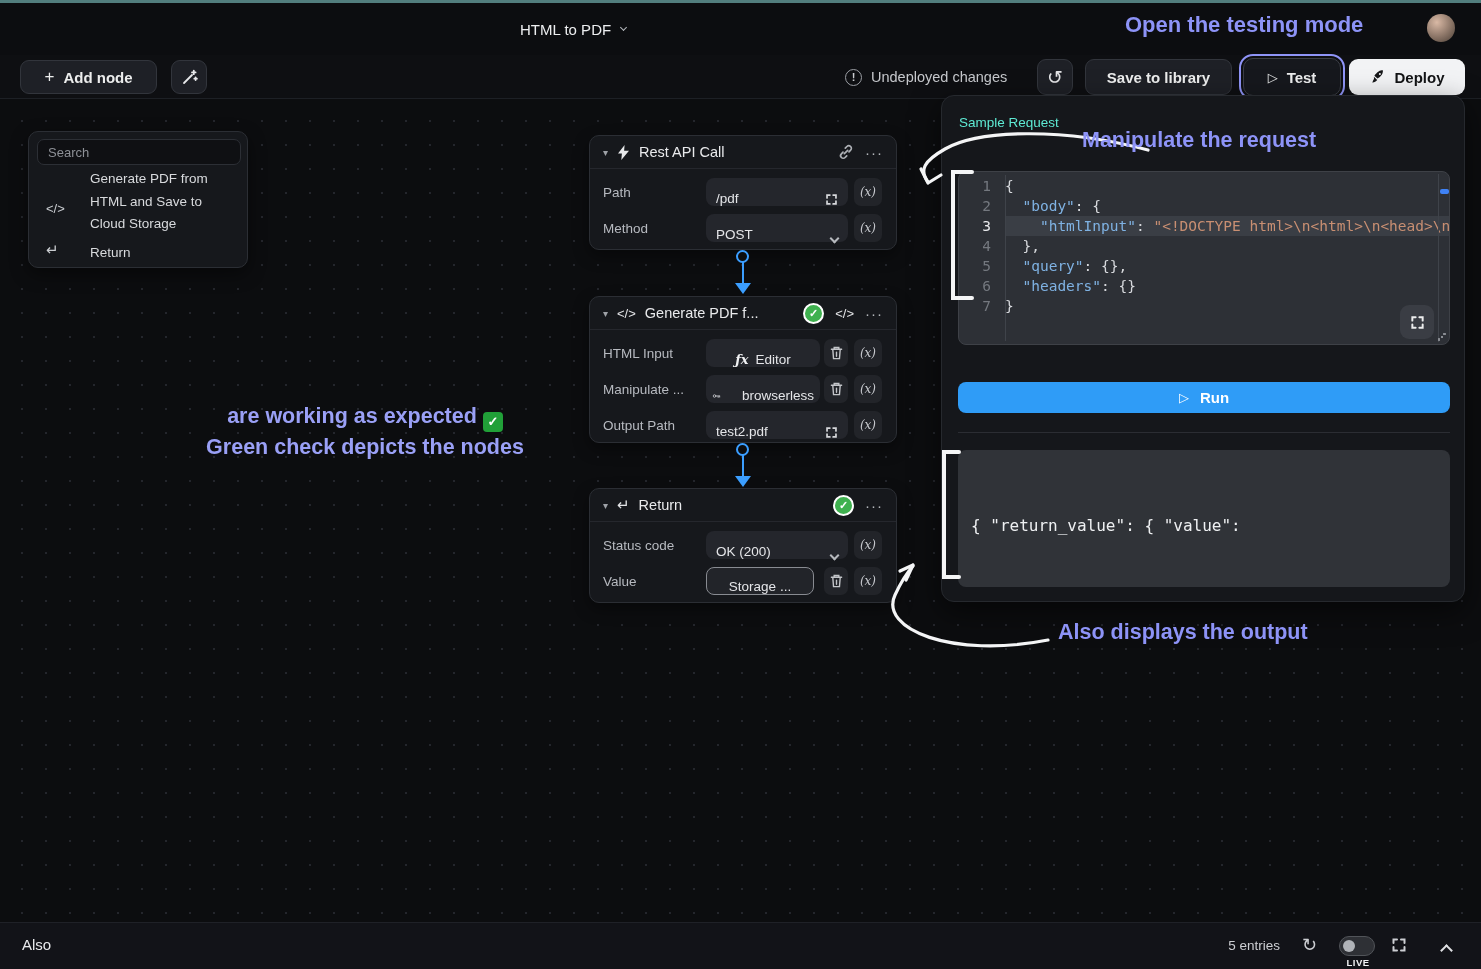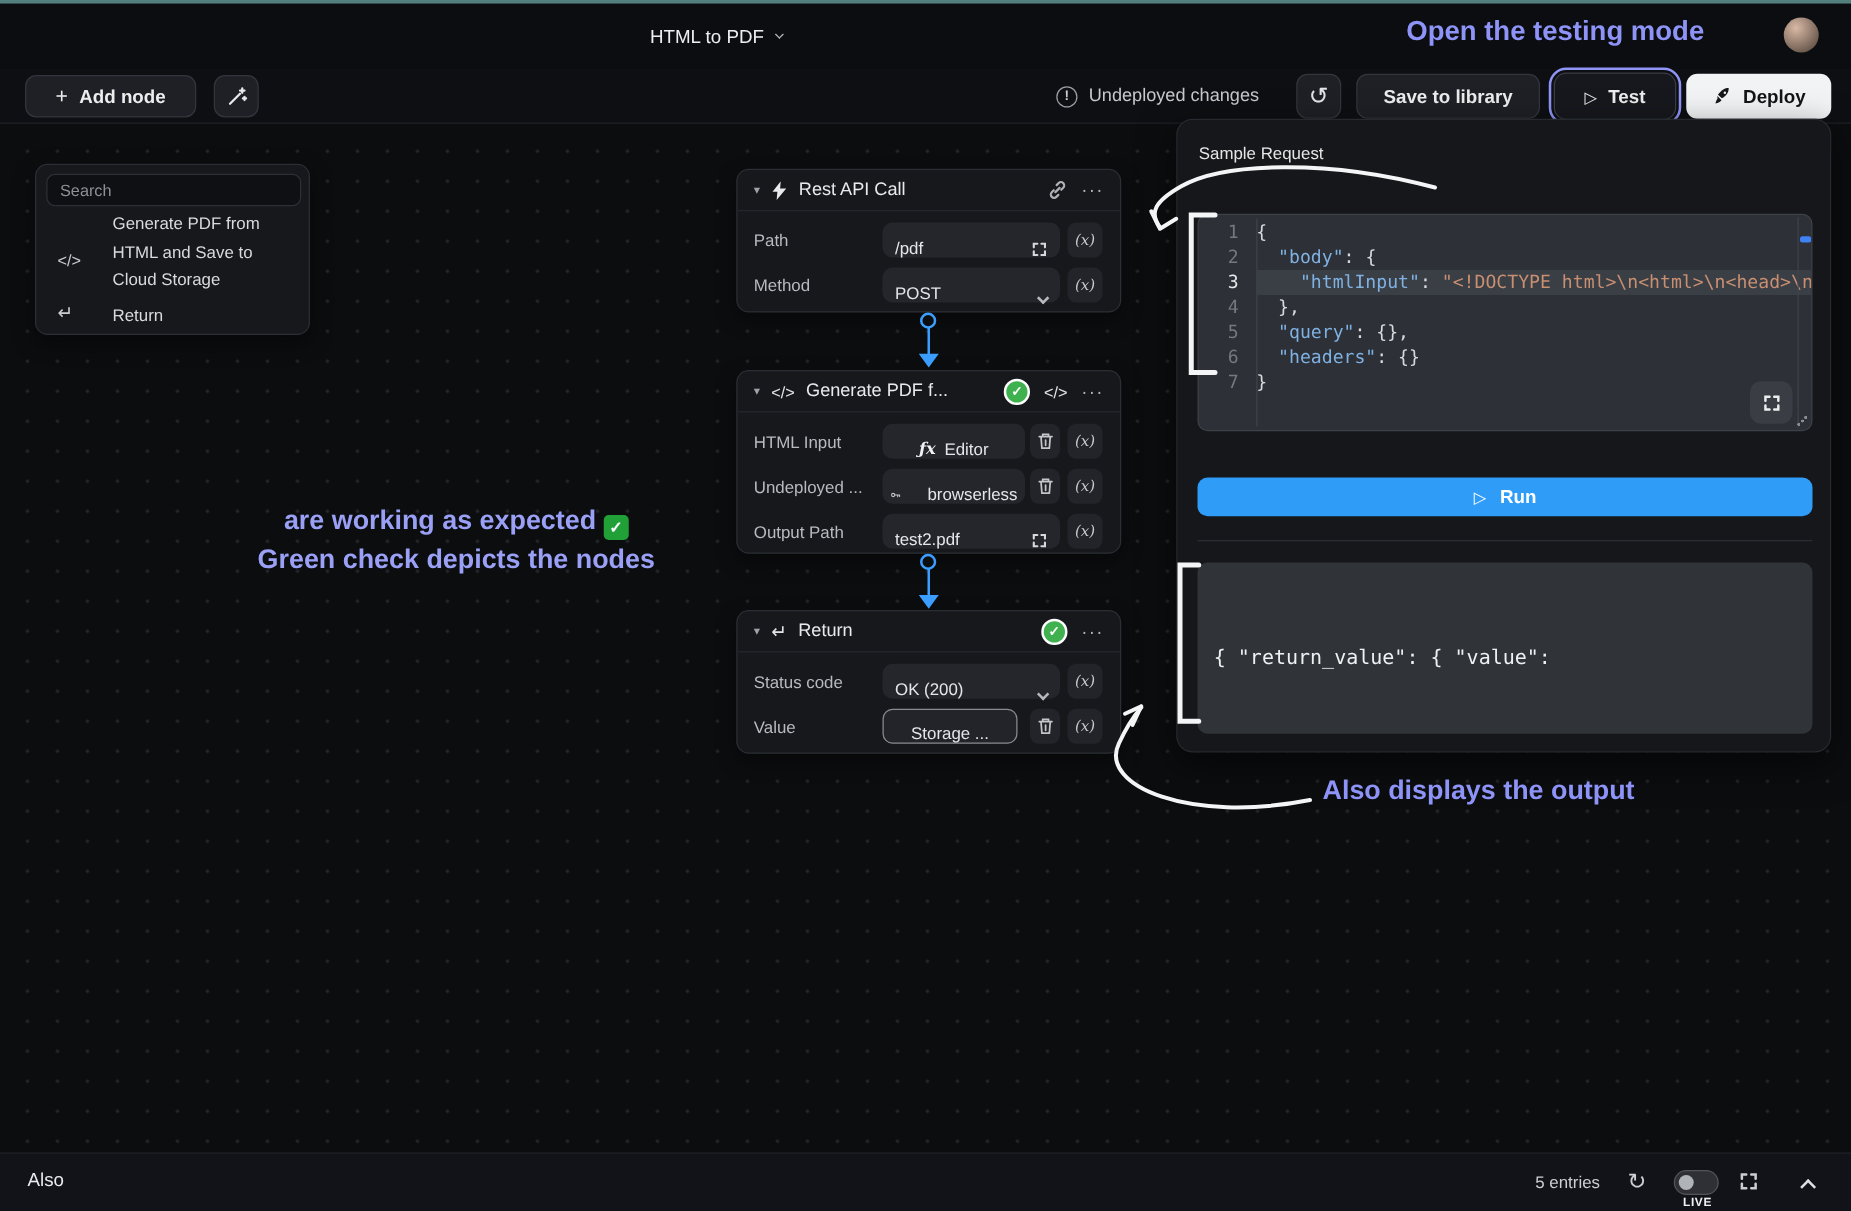--- a/index.html
+++ b/index.html
@@ -86,21 +86,21 @@
   
   .conn-circle { position:absolute; width:13px; height:13px; border:2px solid #3b9eff; border-radius:50%;
                  background:#0c0d0f; z-index:6; }
   .conn-line { position:absolute; width:2px; background:#3b9eff; z-index:6; }
   .conn-arrow { position:absolute; width:0; height:0; border-left:8px solid transparent;
                 border-right:8px solid transparent; border-top:11px solid #3b9eff; z-index:6; }
 
   
   .tpanel { position:absolute; left:941px; top:95px; width:524px; height:507px; background:#15171b;
             border:1px solid #26292e; border-radius:13px; z-index:10; box-shadow:0 10px 30px rgba(0,0,0,.55); }
-  .sample-label { position:absolute; left:17px; top:19px; font-size:13.5px; color:#e5e5e5; }
+  .sample-label { position:absolute; left:17px; top:19px; font-size:13.5px; color:#5eead4; }
   .editor { position:absolute; left:16px; top:75px; width:492px; height:174px; background:#2d3036;
             border:1px solid #3e4147; border-radius:8px; overflow:hidden;
             font-family:"DejaVu Sans Mono", monospace; font-size:14.5px; }
   .cline { display:flex; height:20px; line-height:20px; }
   .cline.first { margin-top:4px; }
   .ln { width:46px; flex:none; text-align:right; padding-right:14px; color:#74787f; }
   .lc { white-space:pre; }
   .tk { color:#7fb2e3; } .tp { color:#d7d9dd; } .ts { color:#c98f72; }
   .cline.hl { background:linear-gradient(to right, transparent 47px, #3a3e45 47px); }
   .cline.hl .ln { color:#e8e9ec; }
@@ -290,21 +290,21 @@
         <span class="trashbtn">
           <svg width="13" height="14" viewBox="0 0 14 15" fill="none" stroke="#c3c5c9" stroke-width="1.5" stroke-linecap="round">
             <path d="M1.5 3.5h11 M4.5 3.5V1.5h5v2 M3 3.5l.8 10h6.4l.8-10 M7 6.5v4.5"></path>
           </svg>
         </span>
         <span class="sqbtn">
             <span class="xvar">(x)</span>
           </span>
       </div>
       <div class="row">
-        <span class="rlabel">Undeployed ...</span>
+        <span class="rlabel">Manipulate ...</span>
         <div class="pill w114 center" style="gap:21px; padding:0 6px;">
           <svg width="14" height="14" viewBox="0 0 16 16" fill="none" stroke="#c3c5c9" stroke-width="1.5" stroke-linecap="round">
             <circle cx="4.5" cy="8" r="2.3"></circle>
               <path d="M6.8 8h6.7 M11 8v2.6 M13.7 8v2"></path>
           </svg>
           <span>browserless</span>
         </div>
         <span class="trashbtn">
           <svg width="13" height="14" viewBox="0 0 14 15" fill="none" stroke="#c3c5c9" stroke-width="1.5" stroke-linecap="round">
             <path d="M1.5 3.5h11 M4.5 3.5V1.5h5v2 M3 3.5l.8 10h6.4l.8-10 M7 6.5v4.5"></path>
@@ -454,20 +454,21 @@
     <g fill="none" stroke="#f4f5f6" stroke-width="3.2" stroke-linecap="round">
       <path d="M1148 150 C 1062 127, 978 130, 945 149 C 924 161, 919 170, 928 182"></path>
       <path d="M928 183 L921 169 M928 183 L941 175"></path>
       <path stroke-width="4" d="M972 172 L953 172 L953 298 L972 298"></path>
       <path stroke-width="4" d="M959 452 L944 452 L944 577 L959 577"></path>
       <path d="M1048 640 C 952 659, 879 629, 895 595 C 901 582, 906 574, 913 566"></path>
       <path d="M913 565 L900 571 M913 565 L906 580"></path>
     </g>
   </svg>
 
+  <div class="ann ann-manip">Manipulate the request</div>
   <div class="ann ann-green">
     <div>
       <span>are working as expected</span><span class="emoji-check">✓</span>
     </div>
     <div>Green check depicts the nodes</div>
   </div>
   <div class="ann ann-also">Also displays the output</div>
 
 </div>
 

